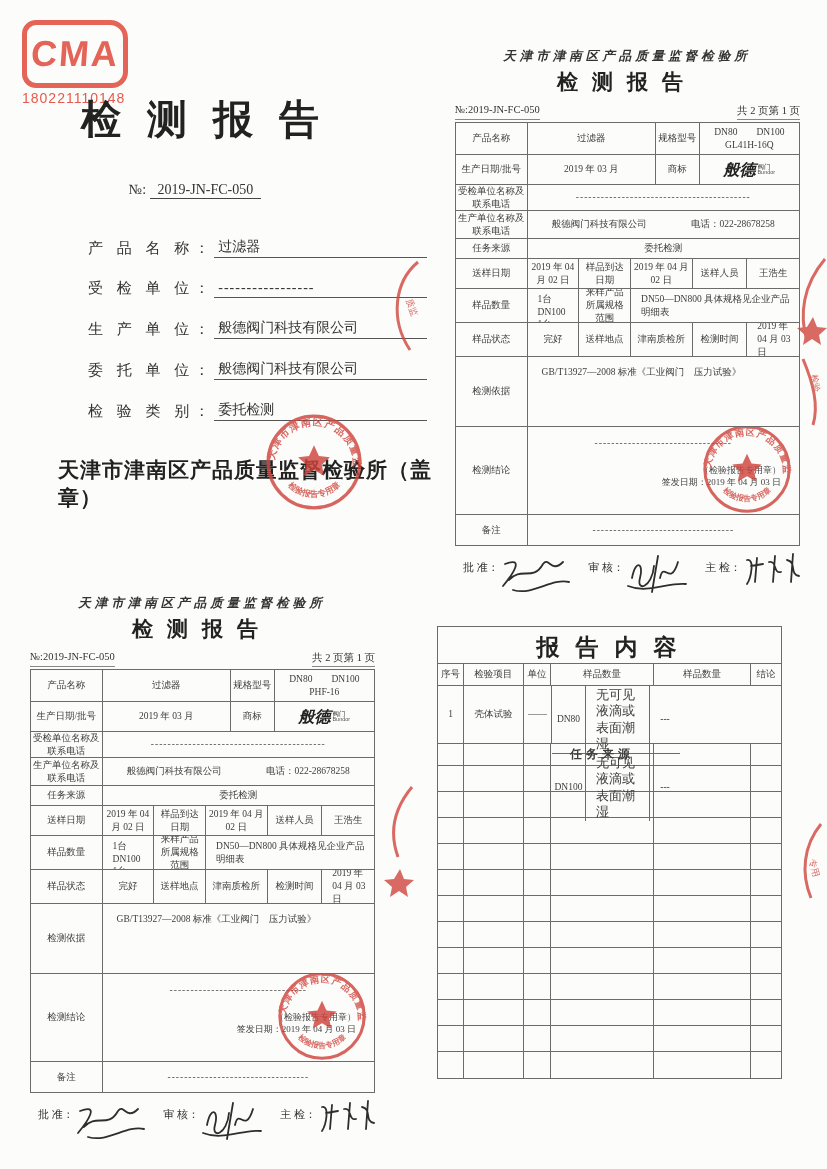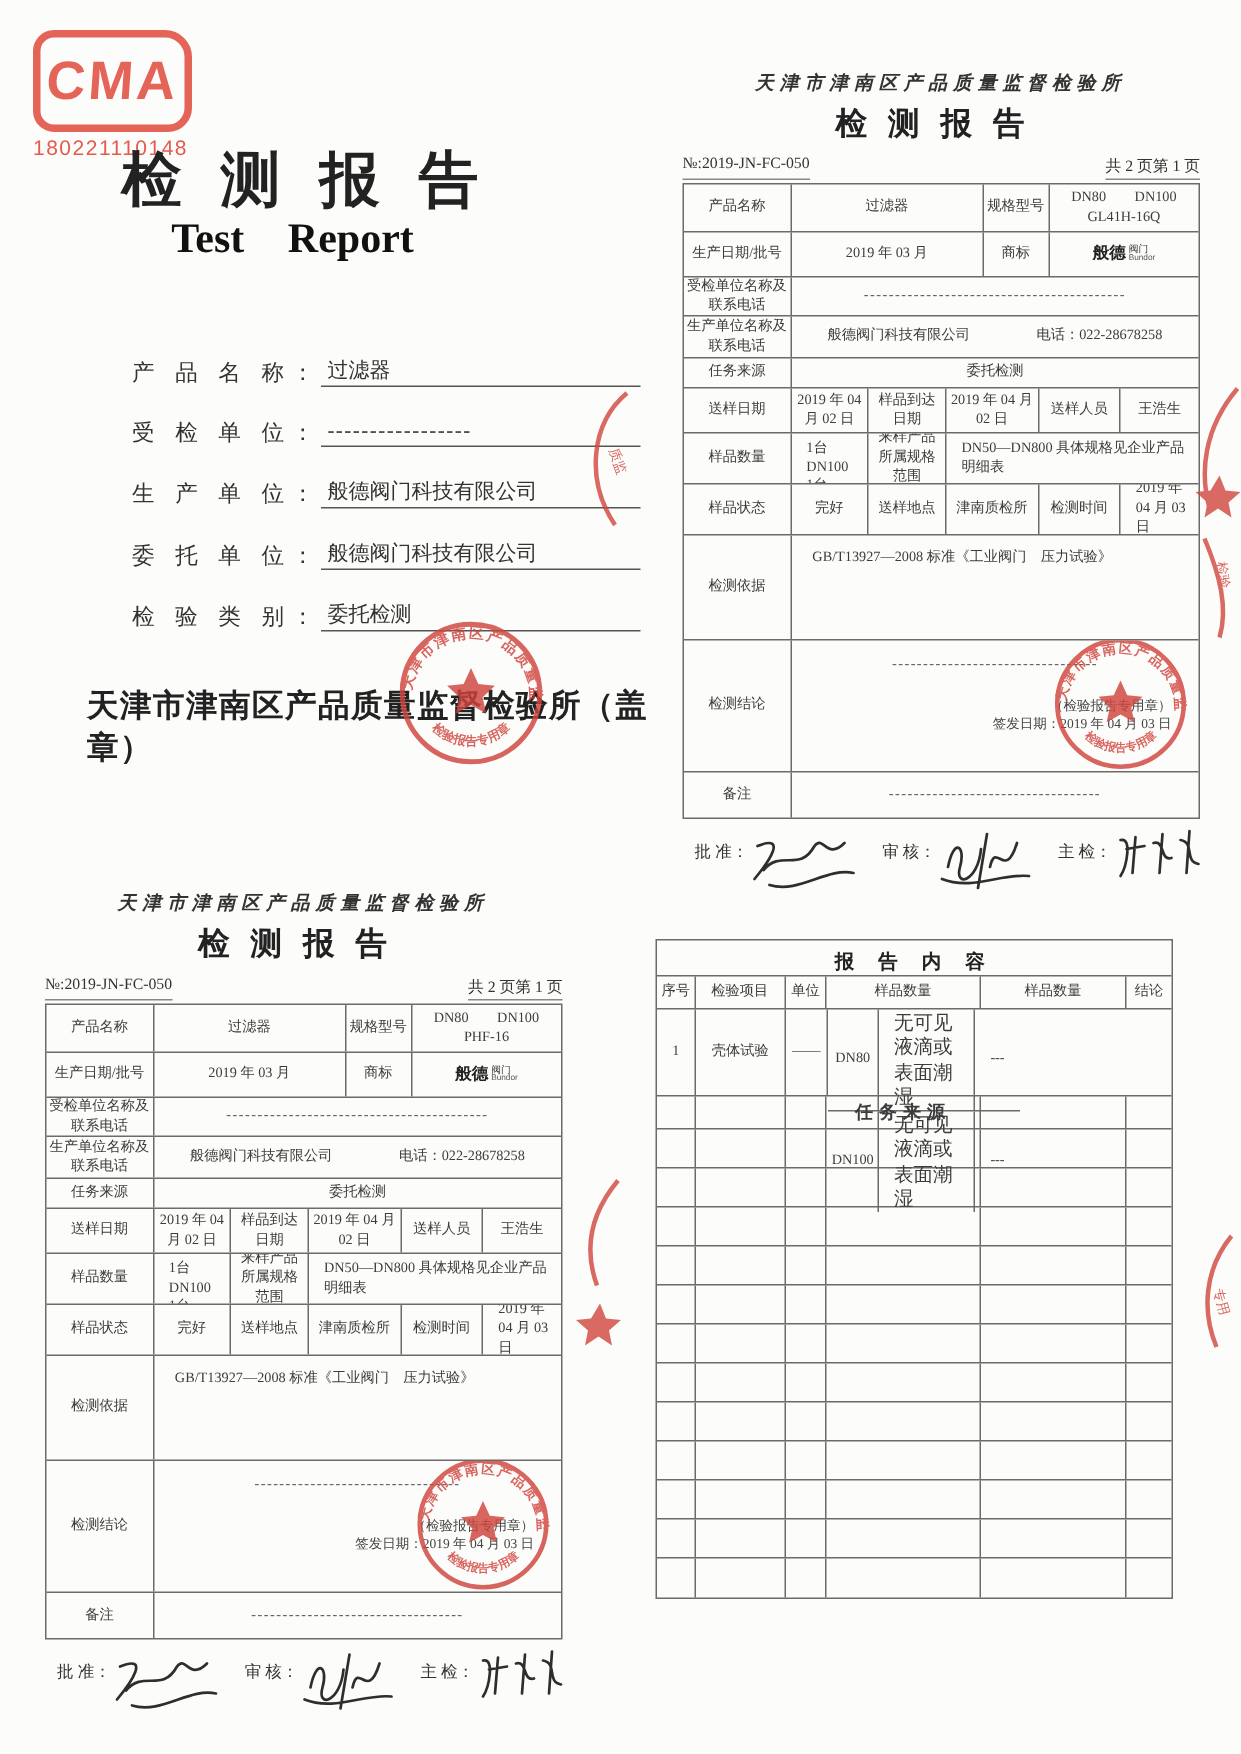--- a/index.html
+++ b/index.html
@@ -36,34 +36,34 @@
   .r{display:flex;border-bottom:1px solid #6b6b6b;box-sizing:border-box;}
   .r:last-child{border-bottom:none;}
   .c{border-right:1px solid #6b6b6b;box-sizing:border-box;display:flex;flex-direction:column;
      align-items:center;justify-content:center;text-align:center;font-size:9.5px;
      line-height:1.35;padding:1px 2px;color:#3c3c3c;overflow:hidden;}
   .c:last-child{border-right:none;}
   .c.left{align-items:flex-start;text-align:left;padding-left:10px;}
   .c.topleft{justify-content:flex-start;align-items:flex-start;text-align:left;
              padding:9px 6px 0 14px;}
   .logo-wrap{display:flex;align-items:center;gap:2px;}
-  .logo-main{font-size:11px;font-weight:bold;color:#222;
+  .logo-main{font-size:16px;font-weight:bold;font-style:italic;color:#222;
              font-family:"Liberation Sans",sans-serif;letter-spacing:0;}
   .logo-side{display:flex;flex-direction:column;align-items:flex-start;line-height:1;}
   .logo-sub{font-size:6.5px;color:#333;}
   .logo-en{font-size:5.5px;color:#555;font-family:"Liberation Sans",sans-serif;}
   .dashes{letter-spacing:1px;color:#555;}
   .concl-cell{position:relative;justify-content:flex-start;padding-top:10px;}
   .seal-note{position:absolute;right:18px;bottom:26px;font-size:9px;color:#444;text-align:right;}
   .sign-row{display:flex;align-items:flex-start;font-size:11px;color:#333;}
   .sign-row .lb{white-space:nowrap;padding-top:8px;}
   svg.sig{overflow:visible;}
   .sig path{fill:none;stroke:#2e2e2e;stroke-width:1.8;stroke-linecap:round;}
   
-  .p2-title{font-size:13px;font-weight:bold;letter-spacing:16px;color:#222;
+  .p2-title{font-size:23px;font-weight:bold;letter-spacing:16px;color:#222;
             font-family:"Liberation Sans","DejaVu Sans",sans-serif;margin-left:10px;}
   .p2-meta{display:flex;justify-content:space-between;font-size:10.5px;color:#333;
            padding:0 8px 3px 6px;}
   .hcell{font-size:9.5px;}
   .subrow{display:flex;border-bottom:1px solid #6b6b6b;flex:1;}
   .subrow:last-child{border-bottom:none;}
   .small{font-size:13px;line-height:1.25;}
   
   .stamp{position:absolute;pointer-events:none;opacity:.82;}
   .stamp text{fill:#d0453e;font-weight:bold;}
@@ -76,22 +76,23 @@
   <div class="abs" style="left:22px;top:14px;">
     <div class="cma-box">
       <span class="cma-letters">CMA</span>
     </div>
     <div class="cma-num">180221110148</div>
   </div>
 
   <div class="abs center" style="left:0;top:86px;width:400px;padding-left:26px;box-sizing:border-box;">
     <span class="cover-title">检测报告</span>
   </div>
-  <div class="abs center" style="left:0;top:138px;width:390px;">
-    <span class="cover-en">Test Report</span>
+  <div class="abs center cover-no" style="left:0;top:176px;width:390px;">
+    <span>№:</span>
+    <span class="val">2019-JN-FC-050</span>
   </div>
 
   <div class="abs" style="left:88px;top:232px;">
     <div class="fld">
       <span class="lb">产 品 名 称：</span>
       <span class="vl">过滤器</span>
     </div>
     <div class="fld">
       <span class="lb">受 检 单 位：</span>
       <span class="vl dashes">-----------------</span>

